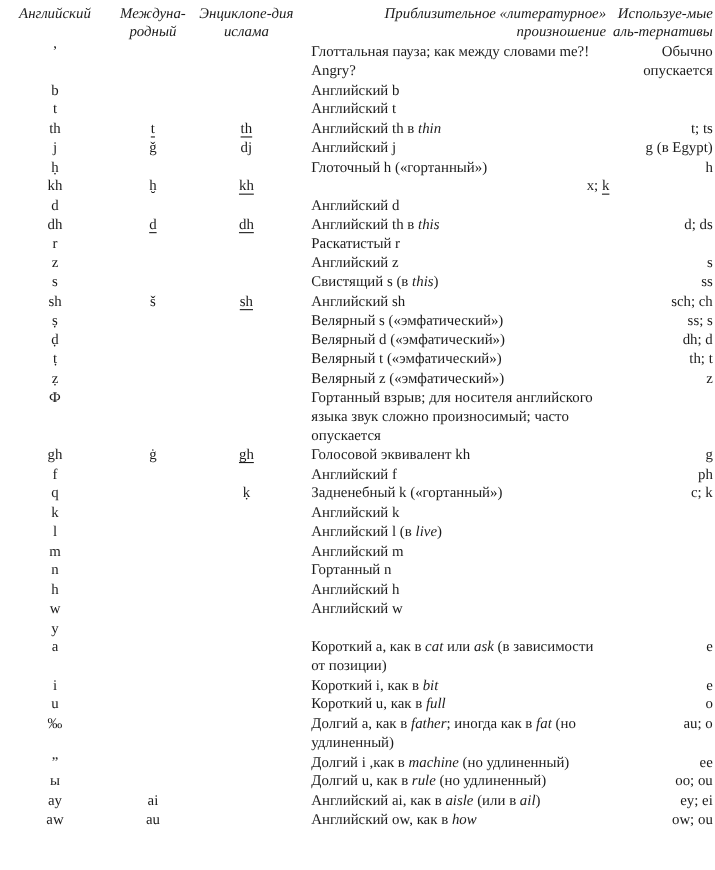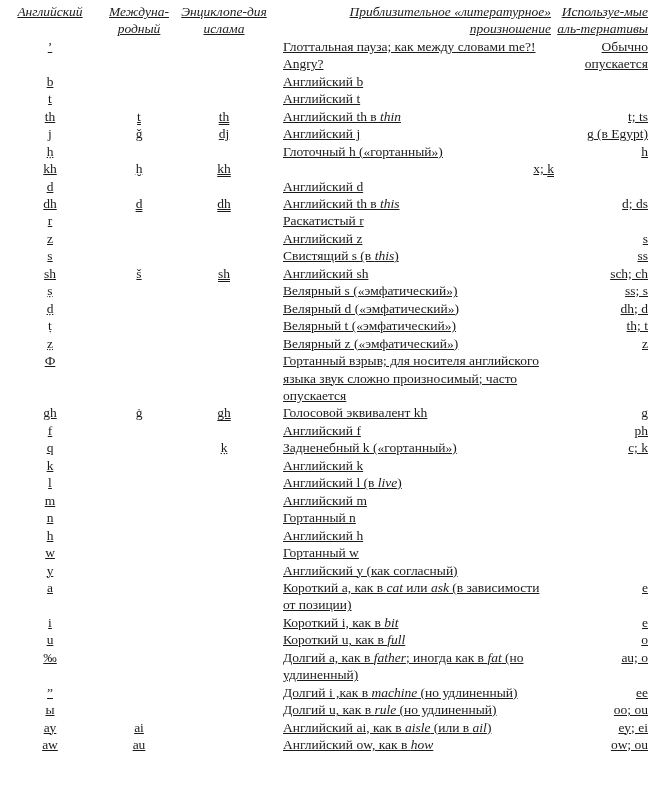--- a/index.html
+++ b/index.html
@@ -14,21 +14,20 @@
     line-height: 17.45px;
     color: #1b1b1b;
     -webkit-font-smoothing: antialiased;
   }
   .page {
     width: 650px;
     height: 791px;
     padding-top: 3px;
     box-sizing: border-box;
     overflow: hidden;
-    text-decoration: underline;
   }
   .row {
     display: grid;
     grid-template-columns: 100px 78px 92px 286px 94px;
   }
   .c1, .c2, .c3 { text-align: center; }
   .c4 { padding-left: 13px; padding-right: 5px; box-sizing: border-box; }
   .c5 { text-align: right; padding-right: 2px; }
   .header-row { font-style: italic; }
   .header-row .c4, .header-row .c5 { text-align: right; }
@@ -257,29 +256,28 @@
     <div class="c2"></div>
     <div class="c3"></div>
     <div class="c4">Английский h</div>
     <div class="c5"></div>
   </div>
 
   <div class="row">
     <div class="c1">w</div>
     <div class="c2"></div>
     <div class="c3"></div>
-    <div class="c4">Гортанный w</div>
+    <div class="c4">Английский w</div>
     <div class="c5"></div>
   </div>
 
   <div class="row">
     <div class="c1">y</div>
     <div class="c2"></div>
     <div class="c3"></div>
-    <div class="c4">Английский y (как согласный)</div>
     <div class="c5"></div>
   </div>
 
   <div class="row">
     <div class="c1">a</div>
     <div class="c2"></div>
     <div class="c3"></div>
     <div class="c4">Короткий a, как в <i>cat</i> или <i>ask</i> (в зависимости от позиции)</div>
     <div class="c5">e</div>
   </div>

